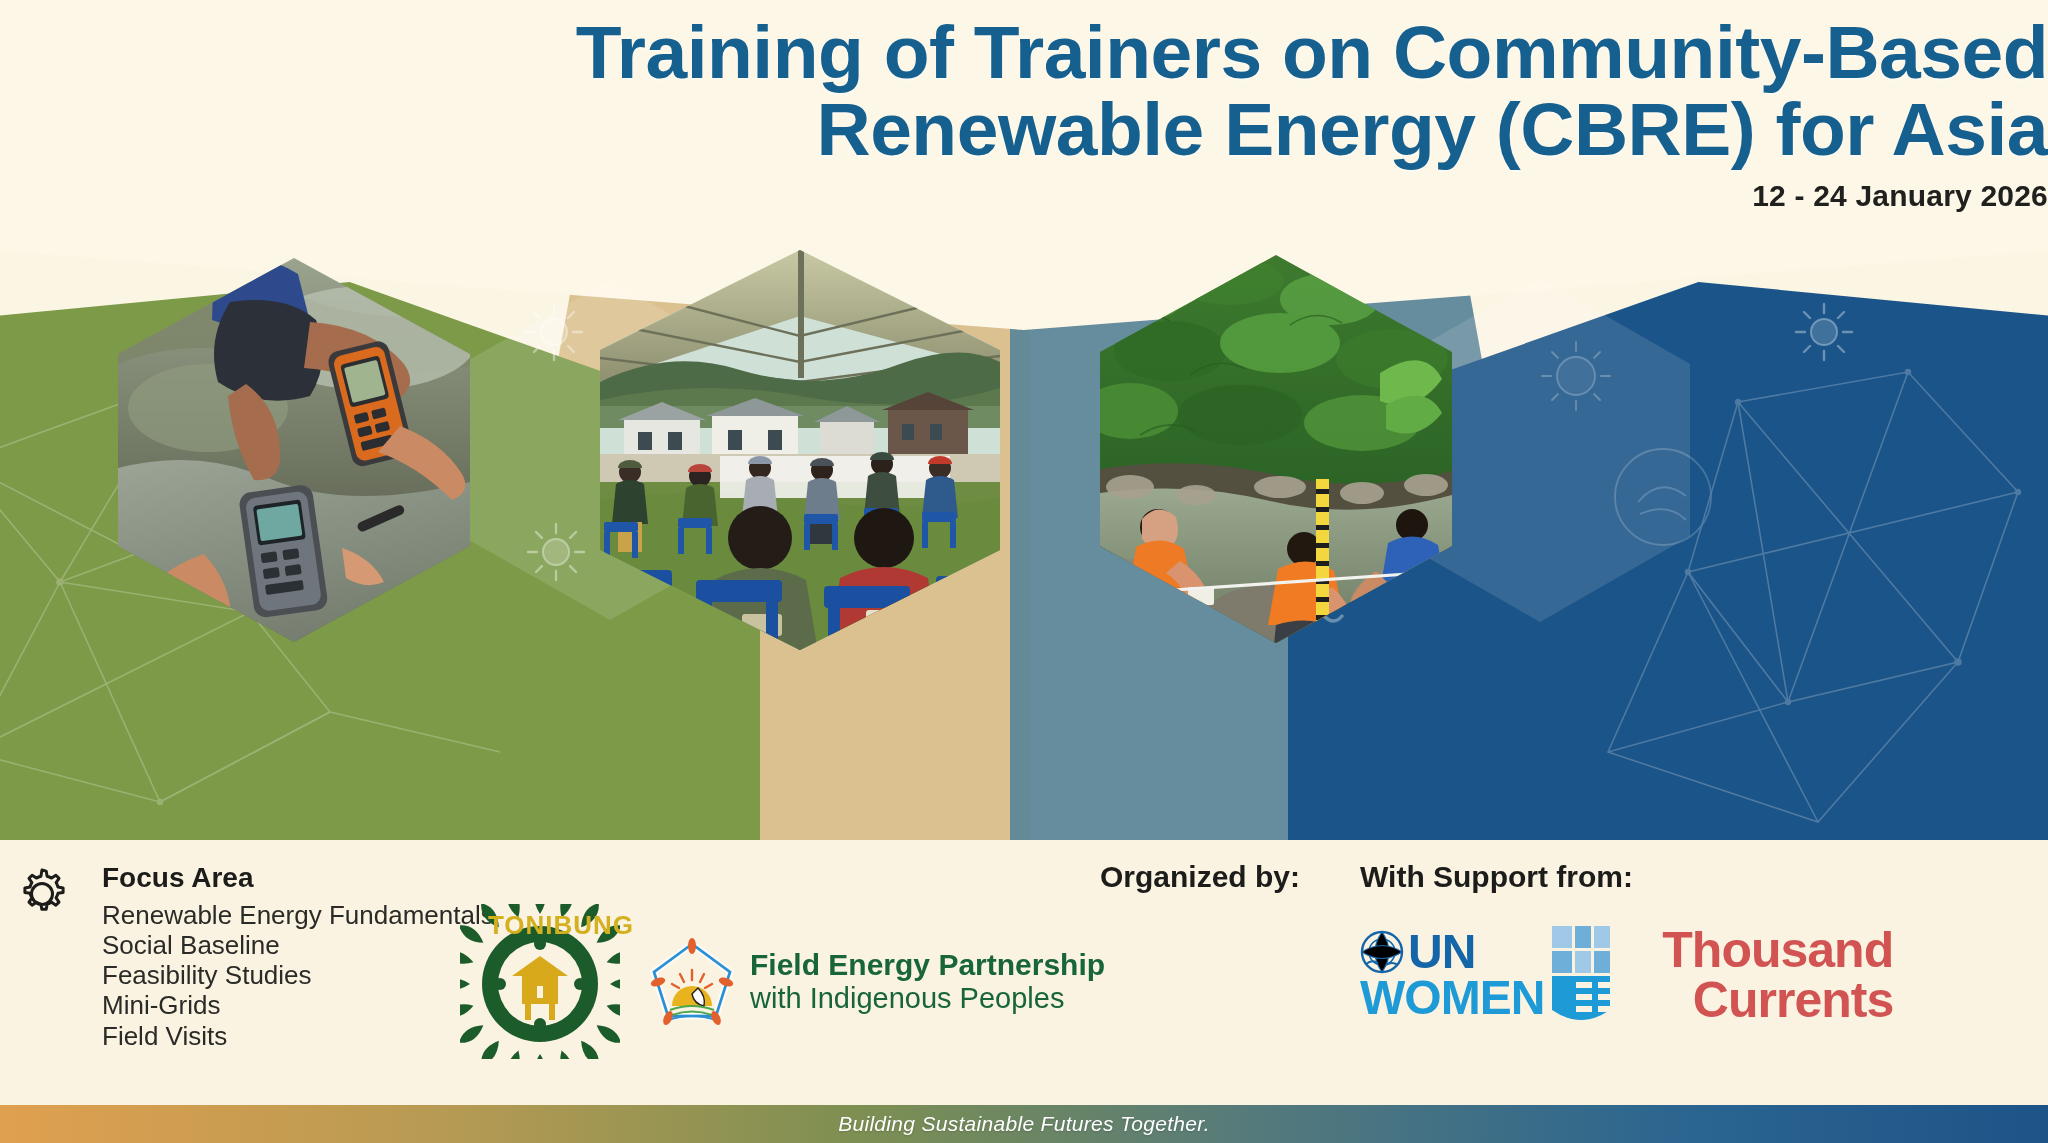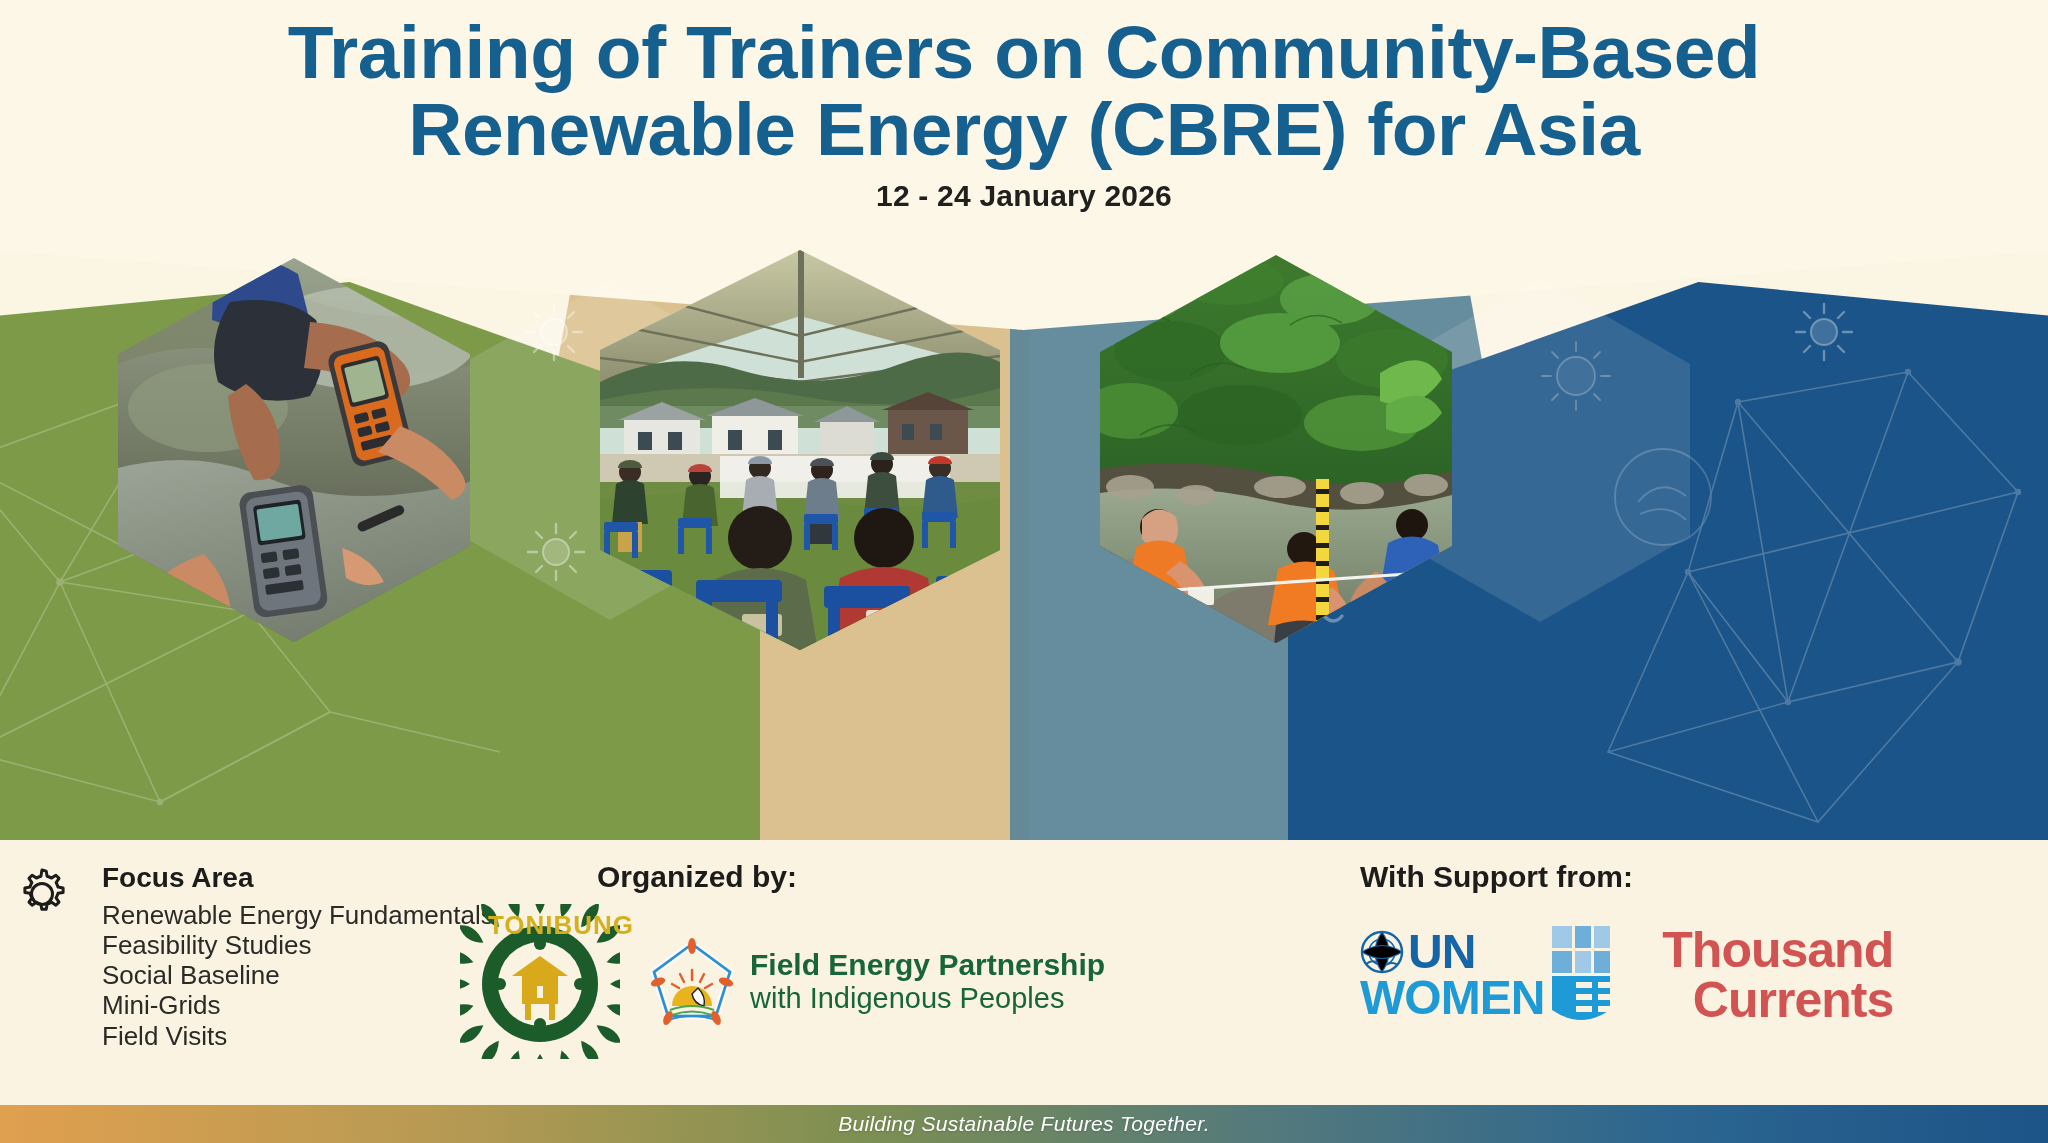--- a/index.html
+++ b/index.html
@@ -65,21 +65,21 @@
     clip-path: polygon(50% 0%, 100% 25%, 100% 75%, 50% 100%, 0% 75%, 0% 25%);
     background:rgba(255,255,255,.12);
   }
   .hex-deco.d1 { left:460px; top:30px; width:300px; height:340px; }
   .hex-deco.d2 { left:1390px; top:28px; width:300px; height:344px; }
 
   
   .deco-icon { position:absolute; opacity:.55; }
 
   
-  .header { position:absolute; left:0; top:14px; width:2048px; text-align:center; z-index:9; }
+  .header { position:absolute; left:0; top:14px; width:2048px; text-align:right; z-index:9; }
   .title {
     color:#16608F;
     font-weight:bold;
     font-size:75px;
     line-height:1.02;
     letter-spacing:-0.5px;
     text-shadow:0 2px 3px rgba(255,255,255,.55);
   }
   .title .l2 { display:block; }
   .subtitle {
@@ -105,21 +105,21 @@
   .band-inner { position:relative; width:100%; height:100%; }
 
   .focus { position:absolute; left:14px; top:22px; display:flex; gap:32px; }
   .gear-wrap { width:56px; height:56px; flex:0 0 56px; margin-top:4px; }
   .focus-text { }
   .focus-title { font-size:28px; font-weight:bold; color:#1C1C1A; margin-bottom:6px; }
   .focus-list { list-style:none; }
   .focus-list li { font-size:26px; color:#2A2A27; line-height:1.16; }
 
   .org { position:absolute; left:600px; top:20px; width:700px; }
-  .org-label { font-size:30px; font-weight:bold; color:#1C1C1A; text-align:left; margin-left:-3px;}
+  .org-label { font-size:30px; font-weight:bold; color:#1C1C1A; text-align:right; margin-left:-3px;}
   .org-logos { display:flex; align-items:center; gap:26px; margin-top:10px; margin-left:-140px; }
 
   .support { position:absolute; left:1360px; top:20px; width:680px; }
   .support-label { font-size:30px; font-weight:bold; color:#1C1C1A; }
   .support-logos { display:flex; align-items:center; gap:34px; margin-top:28px; }
 
   
   .tonibung { position:relative; width:160px; height:155px; flex:0 0 160px; }
   .toni-word {
     position:absolute; top:6px; left:0; width:100%; text-align:center;
@@ -587,22 +587,22 @@
         <div class="gear-wrap">
           <svg viewBox="0 0 56 56">
             <path d="M28 4 l4.2 1.1 .9 5.1 a18.5 18.5 0 0 1 4.5 1.9 l4.3 -2.9 3.1 3.1 -2.9 4.3 a18.5 18.5 0 0 1 1.9 4.5 l5.1 .9 0 4.4 -5.1 .9 a18.5 18.5 0 0 1 -1.9 4.5 l2.9 4.3 -3.1 3.1 -4.3 -2.9 a18.5 18.5 0 0 1 -4.5 1.9 l-.9 5.1 -4.4 0 -.9 -5.1 a18.5 18.5 0 0 1 -4.5 -1.9 l-4.3 2.9 -3.1 -3.1 2.9 -4.3 a18.5 18.5 0 0 1 -1.9 -4.5 l-5.1 -.9 0 -4.4 5.1 -.9 a18.5 18.5 0 0 1 1.9 -4.5 l-2.9 -4.3 3.1 -3.1 4.3 2.9 a18.5 18.5 0 0 1 4.5 -1.9 l.9 -5.1 Z" fill="none" stroke="#1C1C1A" stroke-width="3" stroke-linejoin="round"></path>
             <circle cx="28" cy="28" r="10.5" fill="none" stroke="#1C1C1A" stroke-width="3"></circle>
           </svg>
         </div>
         <div class="focus-text">
           <div class="focus-title">Focus Area</div>
           <ul class="focus-list">
             <li>Renewable Energy Fundamentals</li>
+            <li>Social Baseline</li>
             <li>Feasibility Studies</li>
-            <li>Social Baseline</li>
             <li>Mini-Grids</li>
             <li>Field Visits</li>
           </ul>
         </div>
       </div>
 
       <div class="org">
         <div class="org-label">Organized by:</div>
         <div class="org-logos">
 

